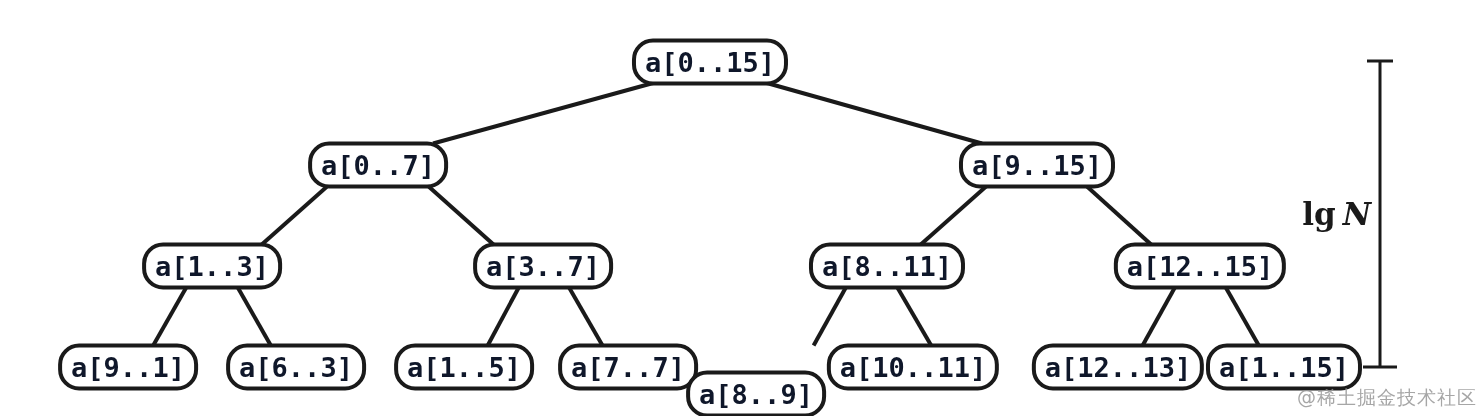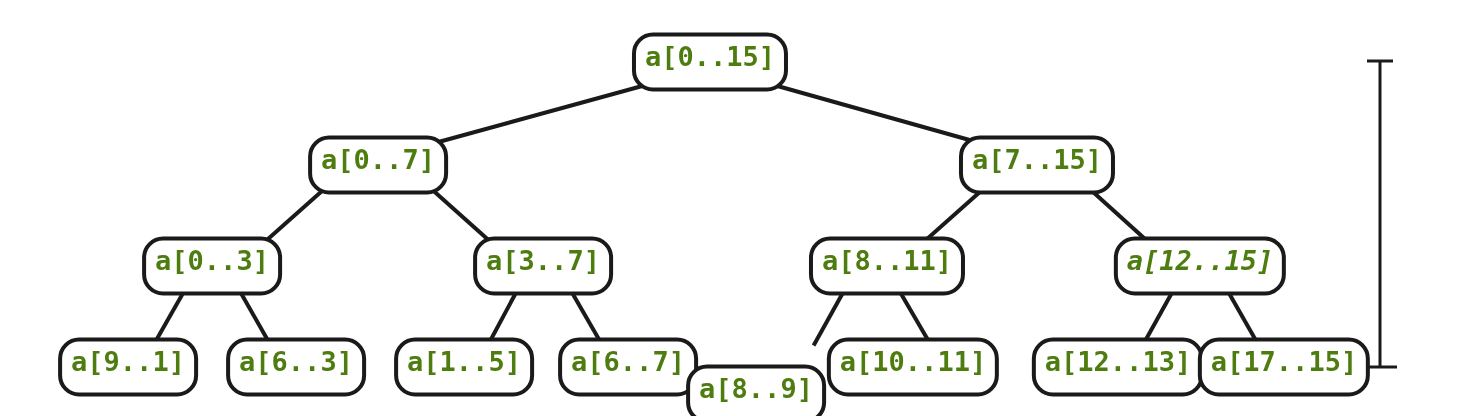--- a/index.html
+++ b/index.html
@@ -18,27 +18,27 @@
   #edges-svg {
     position: absolute;
     left: 0;
     top: 0;
     z-index: 1;
   }
   .tree-node {
     position: absolute;
     transform: translate(-50%, -50%);
     box-sizing: border-box;
-    height: 59px;
+    height: 47px;
     line-height: 39px;
     padding: 0 9px;
     border: 4px solid #1a1a1a;
     border-radius: 21px;
     background: #ffffff;
-    color: #4d7c0f;
+    color: #0f172a;
     font-family: "DejaVu Sans Mono", "Liberation Mono", monospace;
     font-size: 27px;
     font-weight: 700;
     white-space: nowrap;
     z-index: 2;
     text-align: center;
   }
   .depth-label {
     position: absolute;
     left: 1151px;
@@ -90,30 +90,34 @@
       <line x1="1175.4" y1="286.5" x2="1142.6" y2="345.5" stroke="#1a1a1a" stroke-width="4"></line>
       <line x1="1225.2" y1="286.5" x2="1258.8" y2="345.5" stroke="#1a1a1a" stroke-width="4"></line>
       <line x1="1380" y1="61" x2="1380" y2="367" stroke="#1a1a1a" stroke-width="3"></line>
       <line x1="1367" y1="61" x2="1393" y2="61" stroke="#1a1a1a" stroke-width="3"></line>
       <line x1="1363" y1="367" x2="1397" y2="367" stroke="#1a1a1a" stroke-width="3"></line>
     </svg>
 
   <div id="nodes-layer">
       <div class="tree-node" style="left: 710px; top: 62px;">a[0..15]</div>
       <div class="tree-node" style="left: 378px; top: 165px;">a[0..7]</div>
-      <div class="tree-node" style="left: 1037px; top: 165px;">a[7..15]</div>
-      <div class="tree-node" style="left: 212px; top: 266px;">a[0..3]</div>
+      <div class="tree-node" style="left: 1037px; top: 165px;">a[9..15]</div>
+      <div class="tree-node" style="left: 212px; top: 266px;">a[1..3]</div>
       <div class="tree-node" style="left: 543px; top: 266px;">a[3..7]</div>
       <div class="tree-node" style="left: 887px; top: 266px;">a[8..11]</div>
-      <div class="tree-node" style="left: 1200px; top: 266px; font-style: italic;">a[12..15]</div>
+      <div class="tree-node" style="left: 1200px; top: 266px;">a[12..15]</div>
       <div class="tree-node" style="left: 128px; top: 367px;">a[9..1]</div>
       <div class="tree-node" style="left: 296px; top: 367px;">a[6..3]</div>
       <div class="tree-node" style="left: 464px; top: 367px;">a[1..5]</div>
-      <div class="tree-node" style="left: 628px; top: 367px;">a[6..7]</div>
+      <div class="tree-node" style="left: 628px; top: 367px;">a[7..7]</div>
       <div class="tree-node" style="left: 756px; top: 367px; margin-top: 27px;">a[8..9]</div>
       <div class="tree-node" style="left: 913px; top: 367px;">a[10..11]</div>
       <div class="tree-node" style="left: 1118px; top: 367px;">a[12..13]</div>
-      <div class="tree-node" style="left: 1284px; top: 367px;">a[17..15]</div>
+      <div class="tree-node" style="left: 1284px; top: 367px;">a[1..15]</div>
     </div>
 
+  <div class="depth-label">
+    <span>lg</span><span class="var">N</span>
+  </div>
 
+  <div class="watermark">@稀土掘金技术社区</div>
 
 </div>
 
 </body></html>

